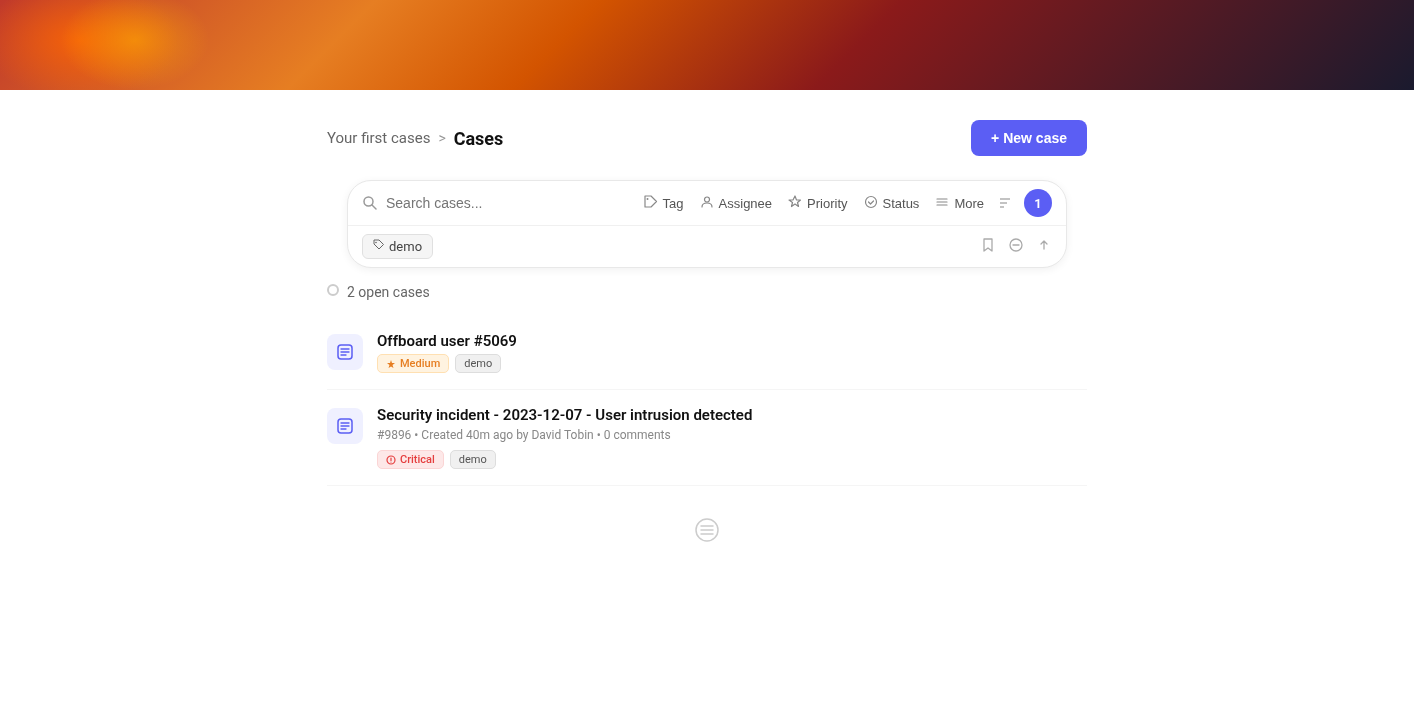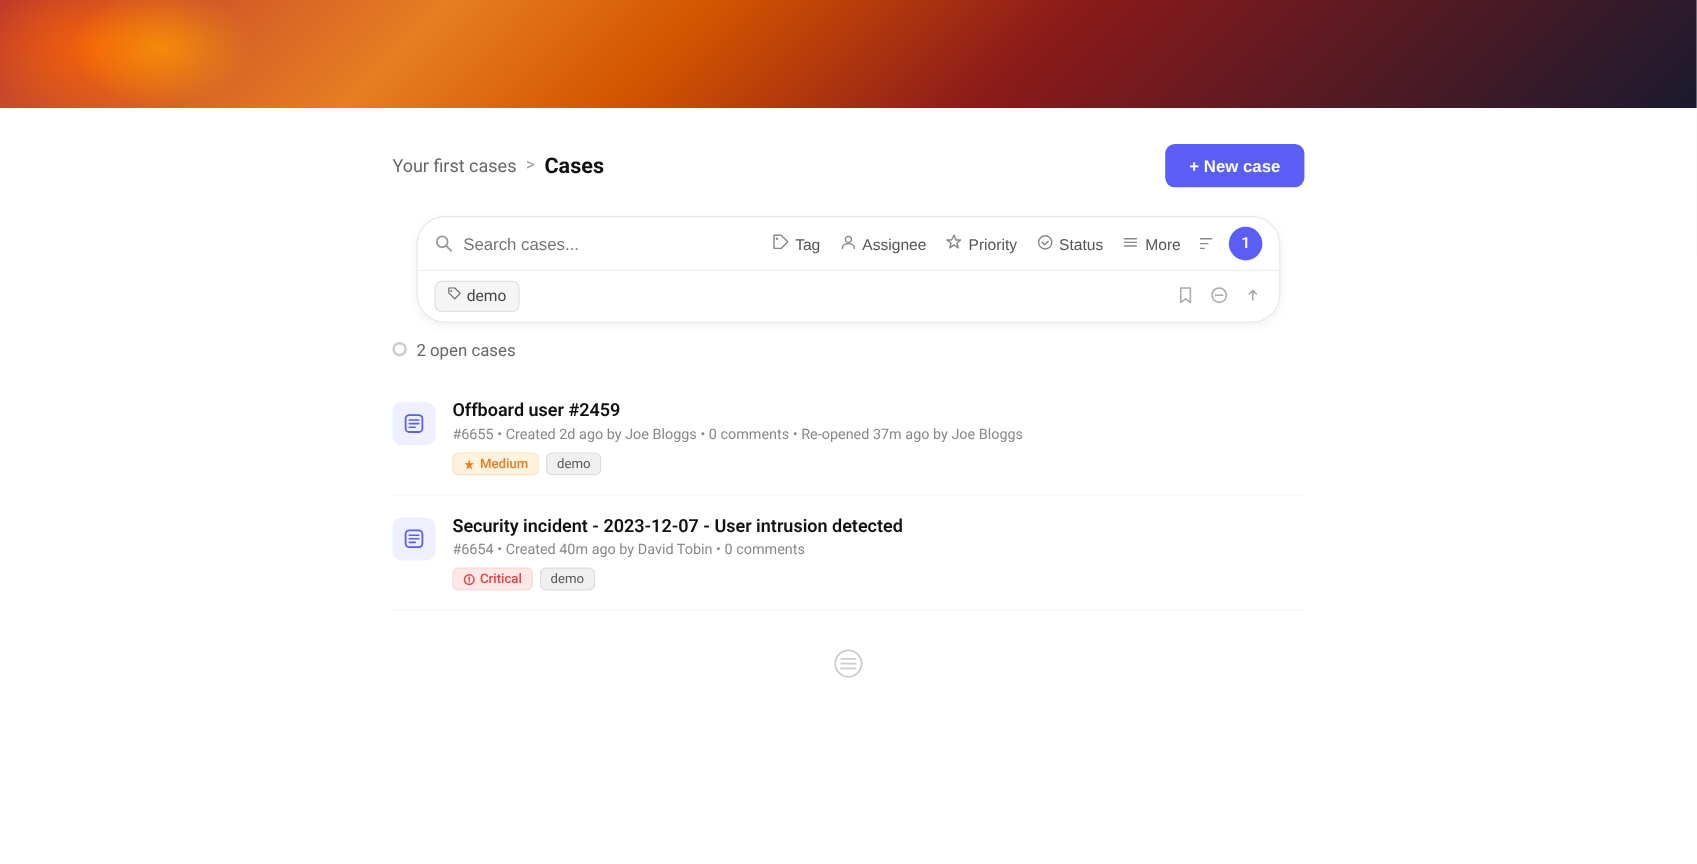--- a/index.html
+++ b/index.html
@@ -426,22 +426,21 @@
       <div class="case-item">
         <div class="case-icon">
           <svg width="18" height="18" viewBox="0 0 18 18" fill="none">
             <rect x="2" y="2" width="14" height="14" rx="3" stroke="#5b5ef4" stroke-width="1.5"></rect>
             <line x1="5" y1="6" x2="13" y2="6" stroke="#5b5ef4" stroke-width="1.3" stroke-linecap="round"></line>
             <line x1="5" y1="9" x2="13" y2="9" stroke="#5b5ef4" stroke-width="1.3" stroke-linecap="round"></line>
             <line x1="5" y1="12" x2="10" y2="12" stroke="#5b5ef4" stroke-width="1.3" stroke-linecap="round"></line>
           </svg>
         </div>
         <div class="case-content">
-          <div class="case-title">Offboard user #2459</div>
-          <div class="case-meta">#6655 • Created 2d ago by Joe Bloggs • 0 comments • Re-opened 37m ago by Joe Bloggs</div>
+          <div class="case-title">Offboard user #5069</div>
           <div class="case-tags">
             <span class="tag-priority-medium">
               <svg width="10" height="10" viewBox="0 0 10 10" fill="none">
                 <path d="M5 1l1 3h3l-2.5 2 1 3L5 7.5 2.5 9l1-3L1 4h3z" fill="#e67e22"></path>
               </svg>
               Medium
             </span>
             <span class="tag-demo">demo</span>
           </div>
         </div>
@@ -451,21 +450,21 @@
         <div class="case-icon">
           <svg width="18" height="18" viewBox="0 0 18 18" fill="none">
             <rect x="2" y="2" width="14" height="14" rx="3" stroke="#5b5ef4" stroke-width="1.5"></rect>
             <line x1="5" y1="6" x2="13" y2="6" stroke="#5b5ef4" stroke-width="1.3" stroke-linecap="round"></line>
             <line x1="5" y1="9" x2="13" y2="9" stroke="#5b5ef4" stroke-width="1.3" stroke-linecap="round"></line>
             <line x1="5" y1="12" x2="10" y2="12" stroke="#5b5ef4" stroke-width="1.3" stroke-linecap="round"></line>
           </svg>
         </div>
         <div class="case-content">
           <div class="case-title">Security incident - 2023-12-07 - User intrusion detected</div>
-          <div class="case-meta">#6654 • Created 40m ago by David Tobin • 0 comments</div>
+          <div class="case-meta">#9896 • Created 40m ago by David Tobin • 0 comments</div>
           <div class="case-tags">
             <span class="tag-priority-critical">
               <svg width="10" height="10" viewBox="0 0 10 10" fill="none">
                 <circle cx="5" cy="5" r="4" stroke="#e53e3e" stroke-width="1.2"></circle>
                 <line x1="5" y1="3" x2="5" y2="5.5" stroke="#e53e3e" stroke-width="1.2" stroke-linecap="round"></line>
                 <circle cx="5" cy="7" r="0.6" fill="#e53e3e"></circle>
               </svg>
               Critical
             </span>
             <span class="tag-demo">demo</span>

